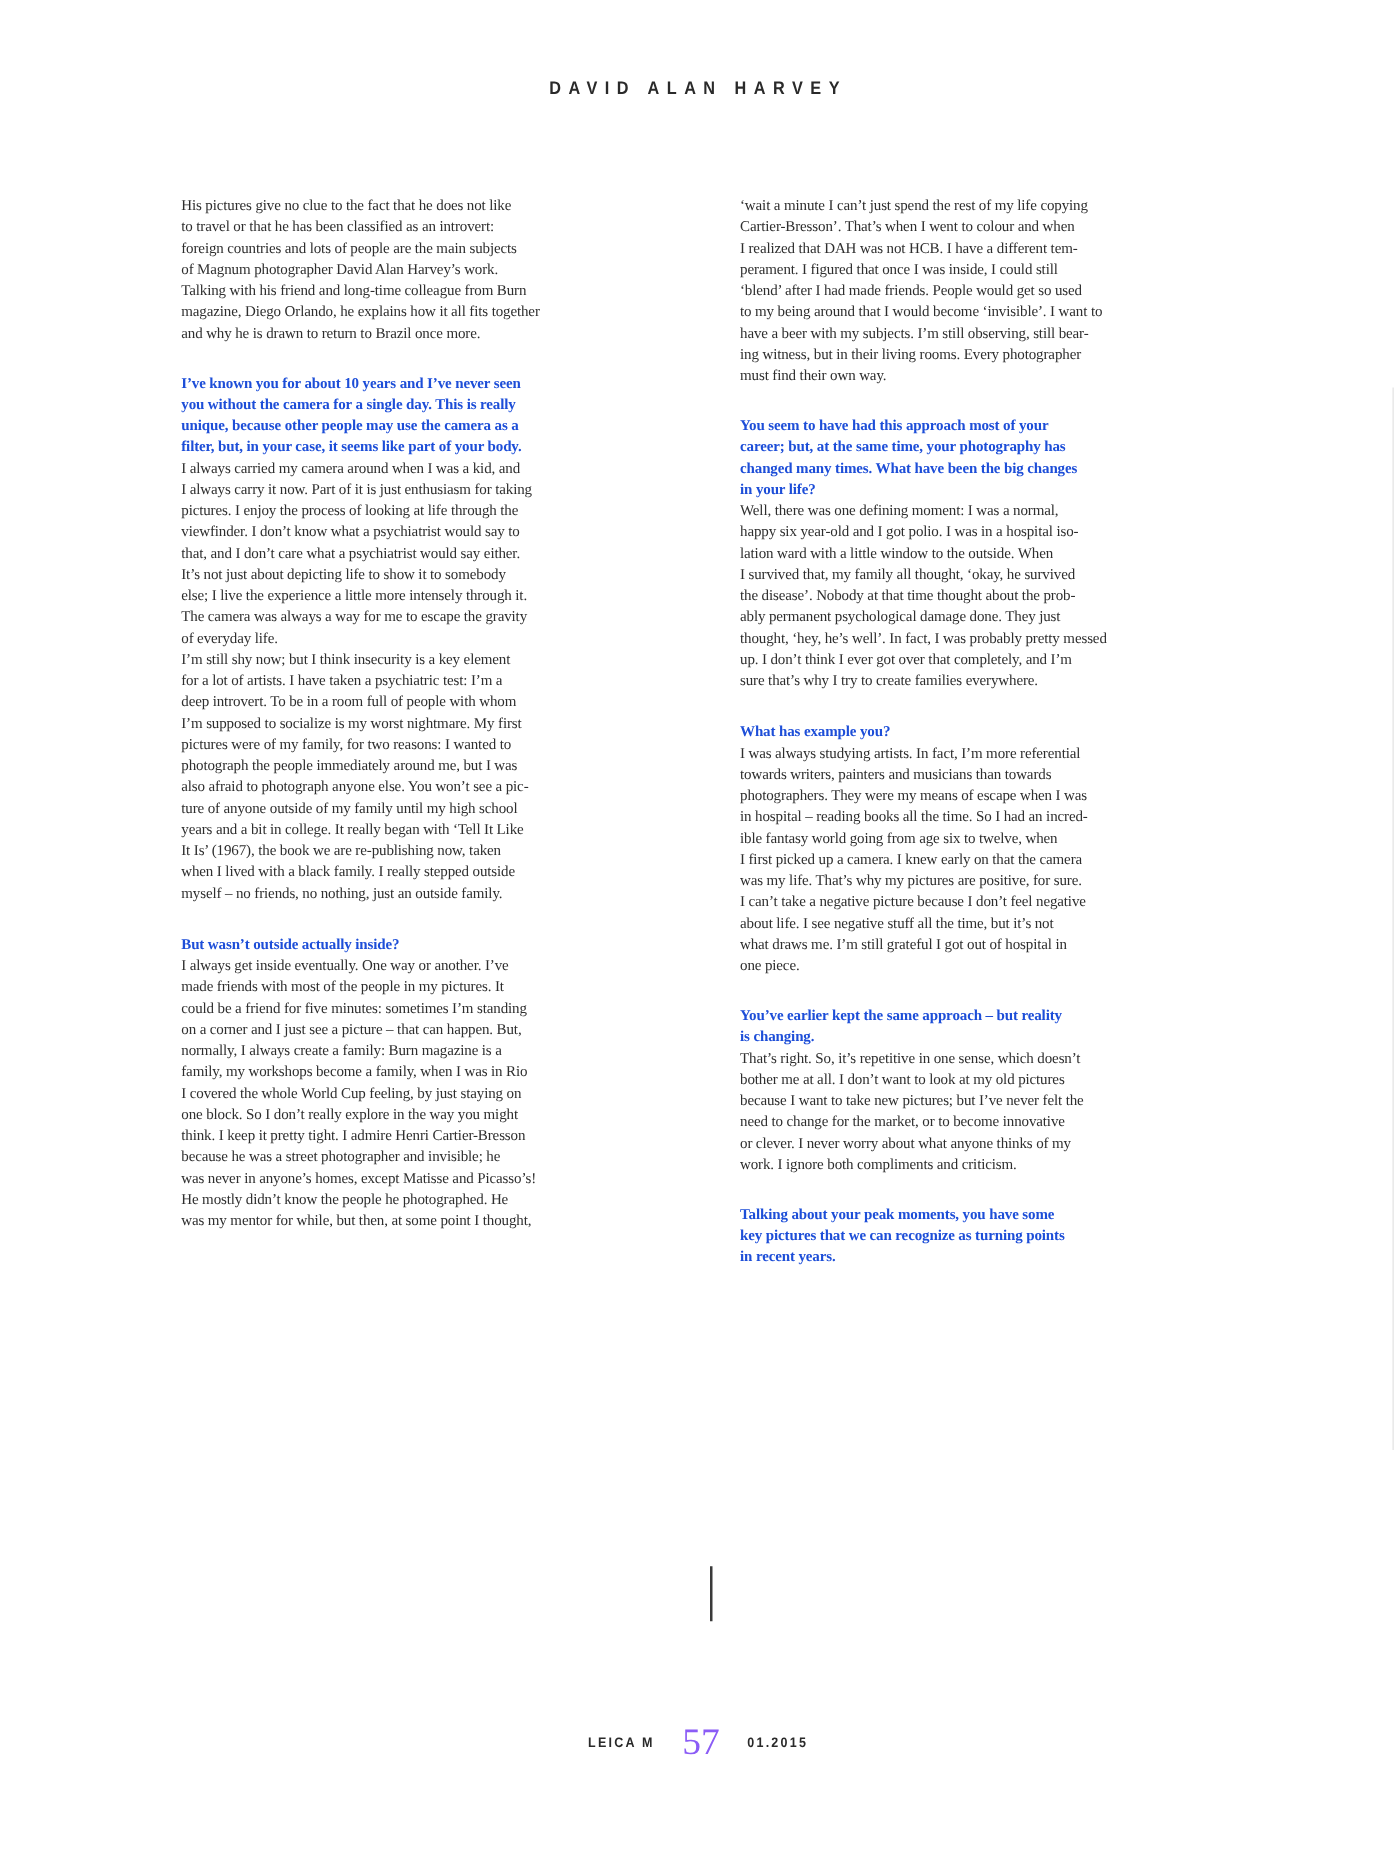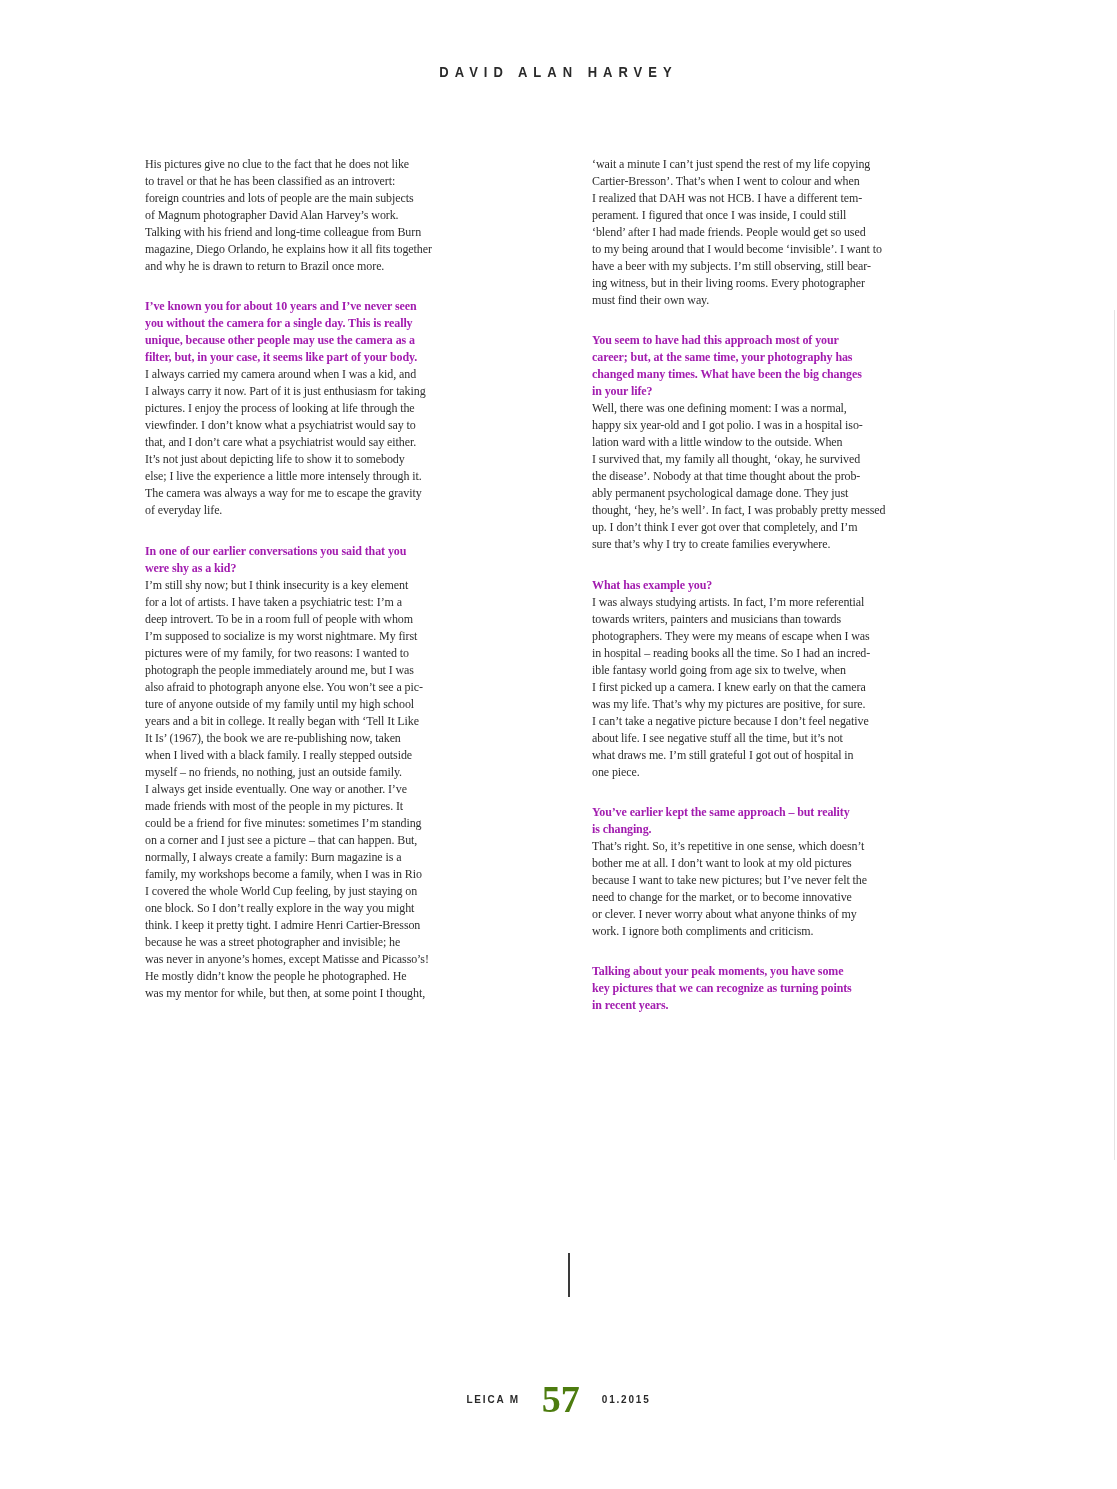--- a/index.html
+++ b/index.html
@@ -42,21 +42,21 @@
     line-height: 17px;
     letter-spacing: -0.1px;
   }
   .para {
     white-space: pre;
     margin: 0;
   }
   .para.question {
     font-weight: 700;
     margin-top: 23.3px;
-    color: #a21caf;
+    color: #1d4ed8;
   }
   .para.intro, .para.answer {
     font-weight: 400;
   }
   .gutter-rule {
     position: absolute;
     left: 568px;
     top: 1253px;
     width: 2px;
     height: 44px;
@@ -83,23 +83,23 @@
   .footer .small-label {
     font-family: "Liberation Sans", sans-serif;
     font-size: 10px;
     font-weight: 700;
     letter-spacing: 1.8px;
     color: #2a2a2a;
     transform: scaleY(1.1);
   }
   .footer .page-num {
     font-family: "Liberation Serif", serif;
-    font-size: 38px;
-    font-weight: 700;
-    color: #4d7c0f;
+    font-size: 30px;
+    font-weight: 400;
+    color: #8b5cf6;
   }
 </style>
 </head>
 <body>
 
 <div class="page">
 
   <header class="masthead">
     <h1>DAVID ALAN HARVEY</h1>
   </header>
@@ -119,34 +119,33 @@
 filter, but, in your case, it seems like part of your body.</p>
         <p class="para answer">I always carried my camera around when I was a kid, and
 I always carry it now. Part of it is just enthusiasm for taking
 pictures. I enjoy the process of looking at life through the
 viewfinder. I don’t know what a psychiatrist would say to
 that, and I don’t care what a psychiatrist would say either.
 It’s not just about depicting life to show it to somebody
 else; I live the experience a little more intensely through it.
 The camera was always a way for me to escape the gravity
 of everyday life.</p>
-        <p class="para question">In one of our earlier conversations you said that you
-were shy as a kid?</p>
         <p class="para answer">I’m still shy now; but I think insecurity is a key element
 for a lot of artists. I have taken a psychiatric test: I’m a
 deep introvert. To be in a room full of people with whom
 I’m supposed to socialize is my worst nightmare. My first
 pictures were of my family, for two reasons: I wanted to
 photograph the people immediately around me, but I was
 also afraid to photograph anyone else. You won’t see a pic-
 ture of anyone outside of my family until my high school
 years and a bit in college. It really began with ‘Tell It Like
 It Is’ (1967), the book we are re-publishing now, taken
 when I lived with a black family. I really stepped outside
 myself – no friends, no nothing, just an outside family.</p>
+        <p class="para question">But wasn’t outside actually inside?</p>
         <p class="para answer">I always get inside eventually. One way or another. I’ve
 made friends with most of the people in my pictures. It
 could be a friend for five minutes: sometimes I’m standing
 on a corner and I just see a picture – that can happen. But,
 normally, I always create a family: Burn magazine is a
 family, my workshops become a family, when I was in Rio
 I covered the whole World Cup feeling, by just staying on
 one block. So I don’t really explore in the way you might
 think. I keep it pretty tight. I admire Henri Cartier-Bresson
 because he was a street photographer and invisible; he

